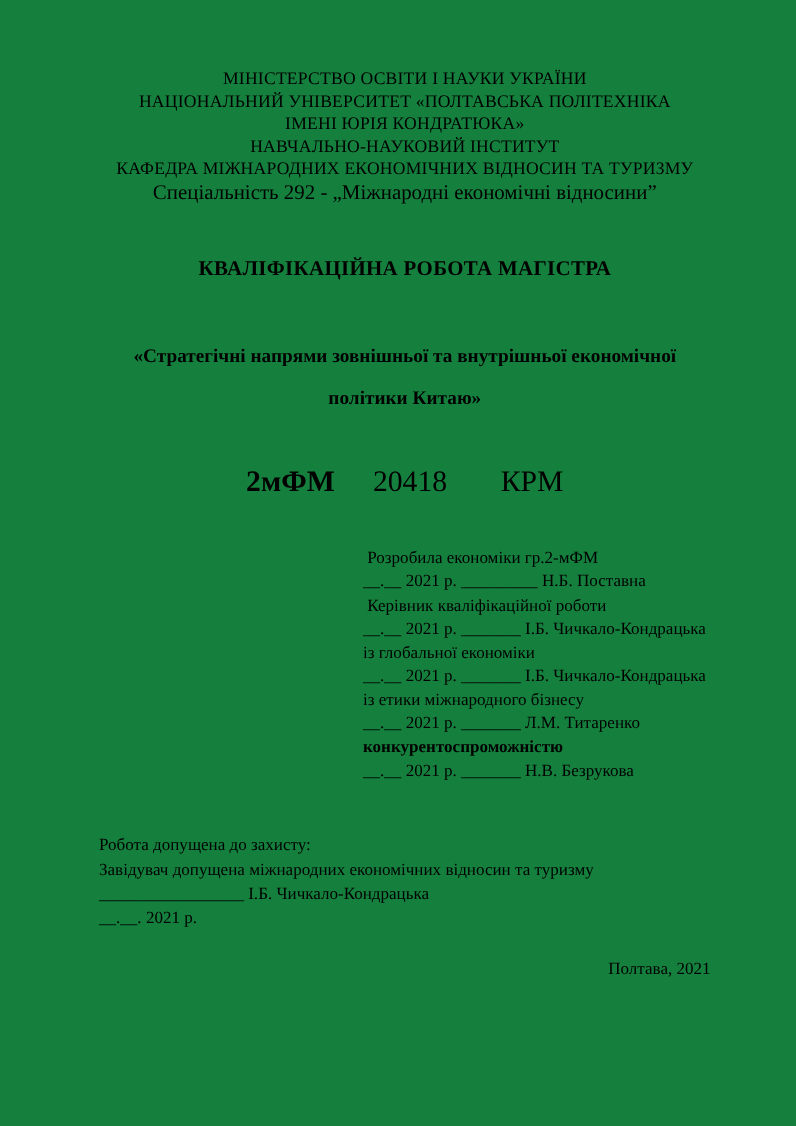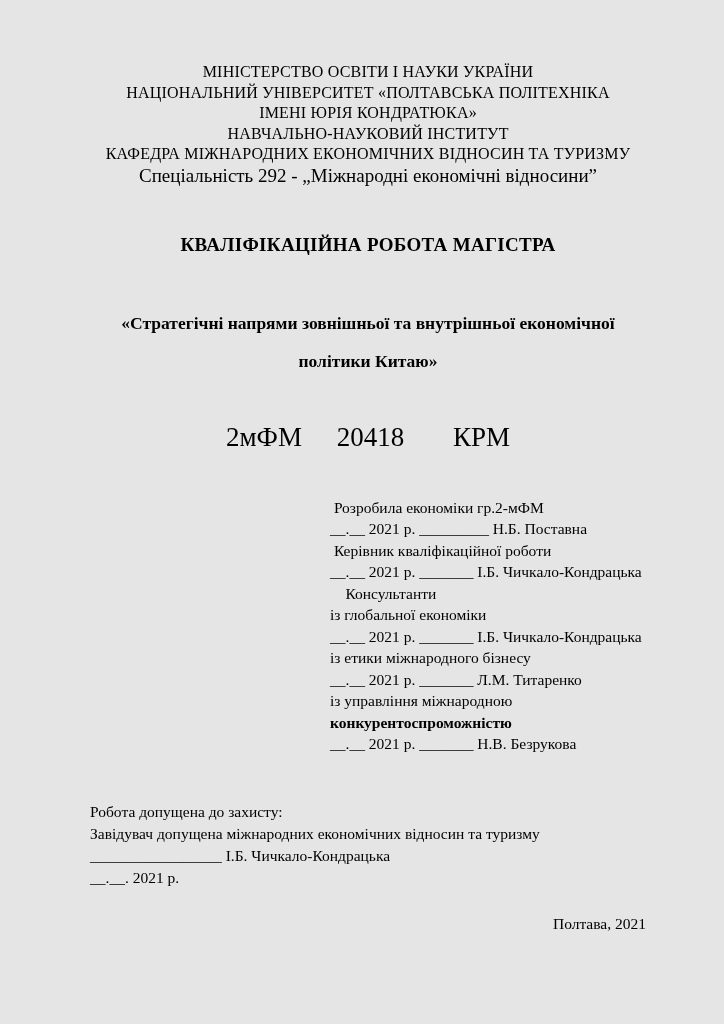--- a/index.html
+++ b/index.html
@@ -5,21 +5,21 @@
   * { margin: 0; padding: 0; box-sizing: border-box; }
   html, body {
     background: #ffffff;
     font-family: "Liberation Serif", "DejaVu Serif", serif;
     color: #000000;
   }
   .page {
     width: 724px;
     height: 1024px;
     margin: 0 auto;
-    background: #e5e5e5;
+    background: #15803d;
     padding: 62px 78px 40px 90px;
     position: relative;
     overflow: hidden;
   }
   .header-block { text-align: center; }
   .header-line {
     font-size: 16px;
     line-height: 20.5px;
     letter-spacing: 0.2px;
   }
@@ -40,21 +40,21 @@
     font-size: 17.5px;
     font-weight: bold;
     line-height: 38px;
   }
   .code-line {
     margin-top: 42px;
     text-align: center;
     font-size: 27px;
   }
   .code-line span { display: inline-block; }
-  .code-line .gap1 { margin: 0 28px 0 0; }
+  .code-line .gap1 { margin: 0 28px 0 0; font-weight: bold; }
   .code-line .gap2 { margin: 0 0 0 42px; }
   .signature-block {
     margin-top: 44px;
     margin-left: 240px;
     font-size: 15.5px;
     line-height: 21.5px;
   }
   .signature-line { white-space: pre-wrap; }
   .bold-line { font-weight: bold; }
   .admission-block {
@@ -94,26 +94,24 @@
     <span class="gap1">2мФМ</span>
     <span>20418</span>
     <span class="gap2">КРМ</span>
   </div>
 
   <div class="signature-block">
     <div class="signature-line"> Розробила економіки гр.2-мФМ</div>
     <div class="signature-line">__.__ 2021 р. _________ Н.Б. Поставна</div>
     <div class="signature-line"> Керівник кваліфікаційної роботи</div>
     <div class="signature-line">__.__ 2021 р. _______ І.Б. Чичкало-Кондрацька</div>
-    <div class="signature-line">    Консультанти</div>
     <div class="signature-line">із глобальної економіки</div>
     <div class="signature-line">__.__ 2021 р. _______ І.Б. Чичкало-Кондрацька</div>
     <div class="signature-line">із етики міжнародного бізнесу</div>
     <div class="signature-line">__.__ 2021 р. _______ Л.М. Титаренко</div>
-    <div class="signature-line">із управління міжнародною</div>
     <div class="signature-line bold-line">конкурентоспроможністю</div>
     <div class="signature-line">__.__ 2021 р. _______ Н.В. Безрукова</div>
   </div>
 
   <div class="admission-block">
     <div>Робота допущена до захисту:</div>
     <div>Завідувач допущена міжнародних економічних відносин та туризму</div>
     <div>_________________ І.Б. Чичкало-Кондрацька</div>
     <div>__.__. 2021 р.</div>
   </div>

